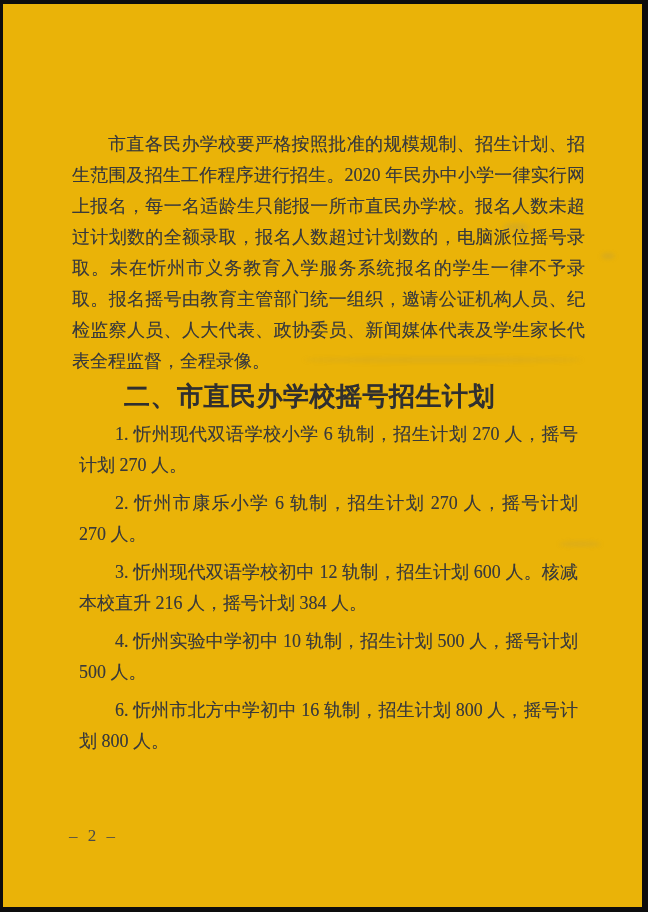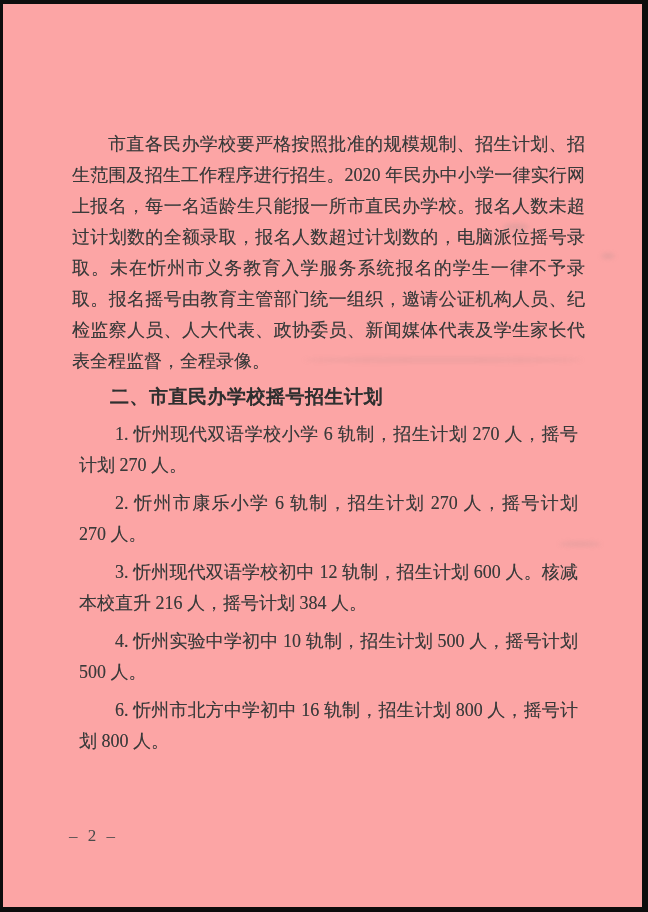--- a/index.html
+++ b/index.html
@@ -5,21 +5,21 @@
   html, body {
     margin: 0;
     padding: 0;
     background: #ffffff;
   }
   .scan-page {
     position: relative;
     width: 648px;
     height: 912px;
     box-sizing: border-box;
-    background: #fca5a5;
+    background: #eab308;
     border-top: 4px solid #0d0d0d;
     border-right: 6px solid #0d0d0d;
     border-bottom: 5px solid #0d0d0d;
     border-left: 3px solid #0d0d0d;
     overflow: hidden;
   }
   .content {
     position: absolute;
     left: 69px;
     top: 125px;
@@ -34,21 +34,21 @@
   }
   .content p {
     margin: 0;
     text-indent: 2em;
   }
   .sec-heading {
     margin: 4px 0 0 0;
     text-indent: 2em;
     font-family: "Liberation Sans", "DejaVu Sans", sans-serif;
     font-weight: bold;
-    font-size: 19px;
+    font-size: 26px;
     line-height: 31px;
     color: #2f2f2f;
     letter-spacing: 0.5px;
   }
   .plan-list p { margin: 7px; }
   .plan-list p.extra-gap { margin-top: 5px; }
   .page-number {
     position: absolute;
     left: 66px;
     top: 822px;

